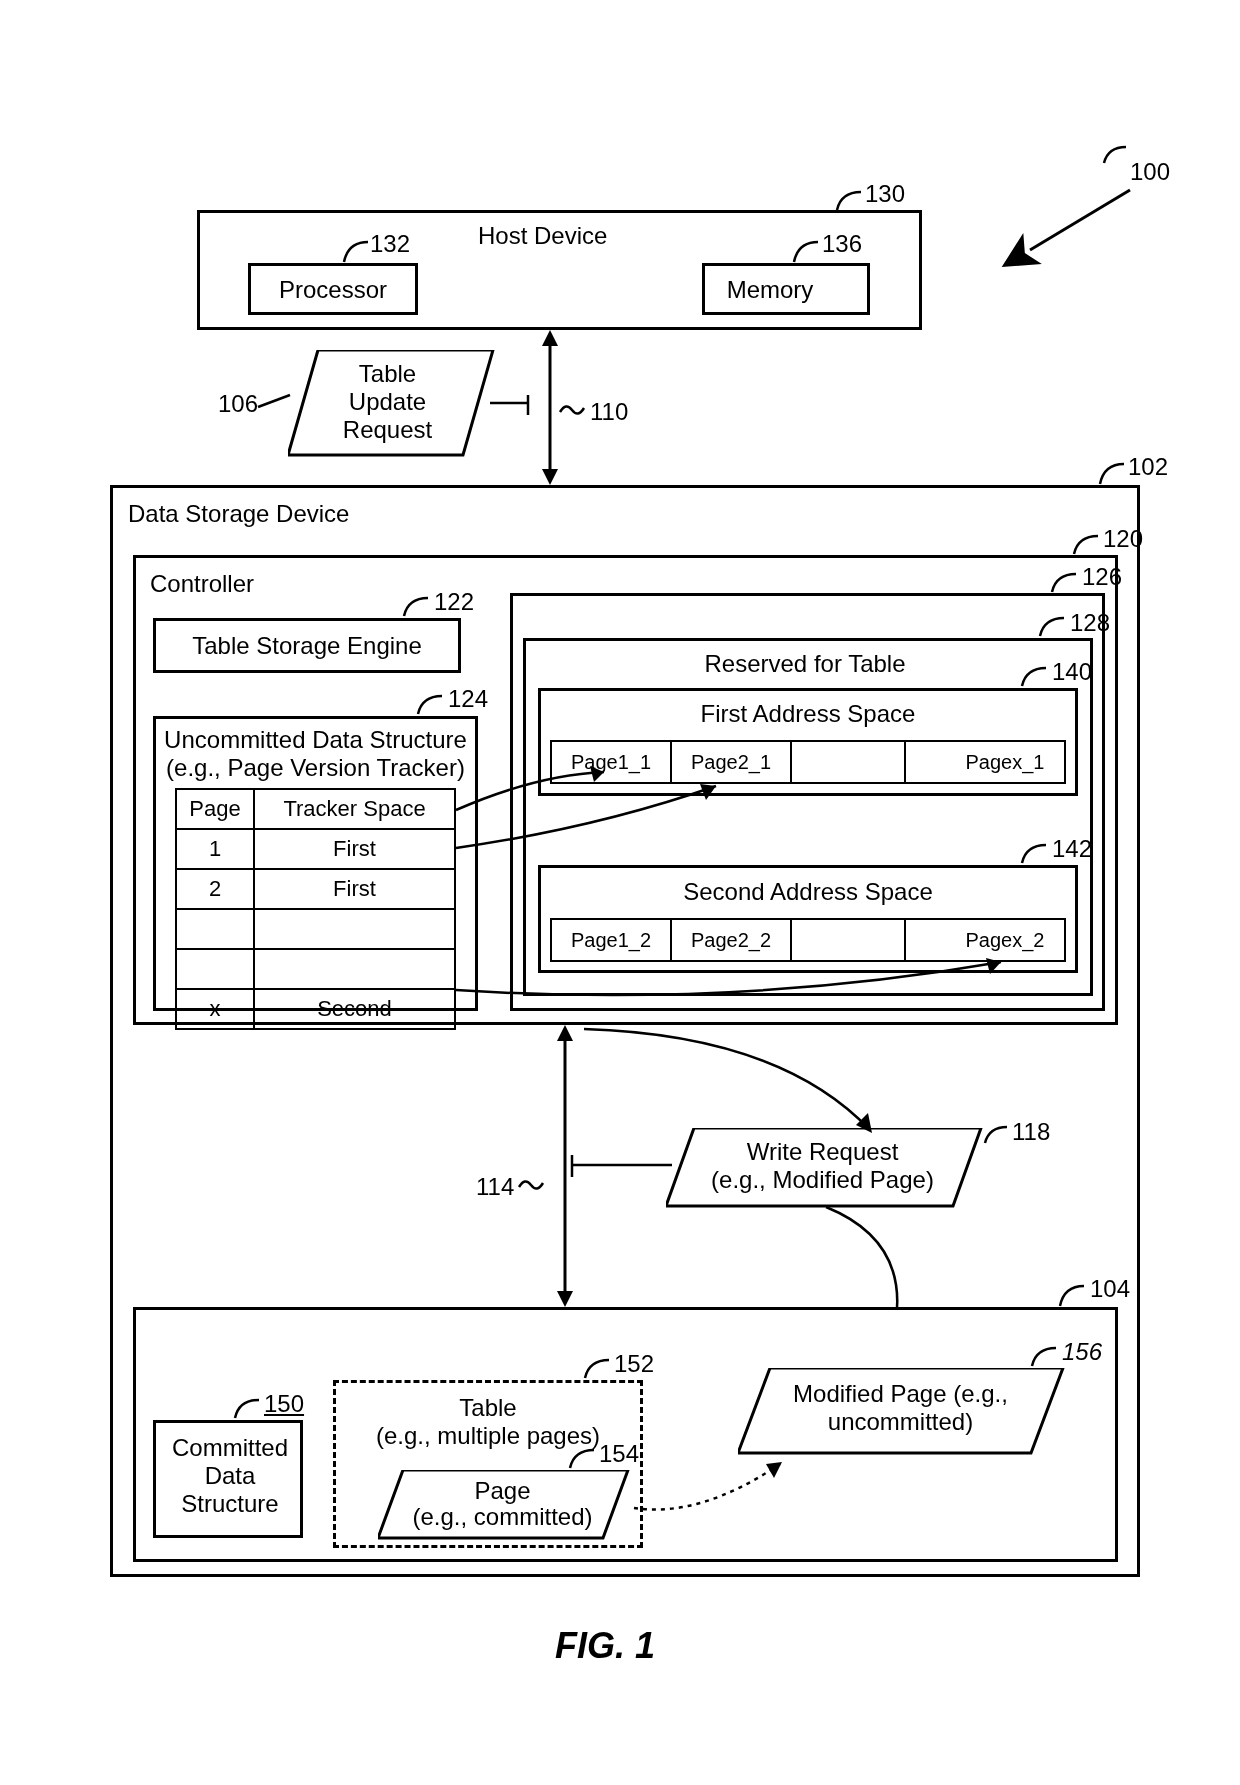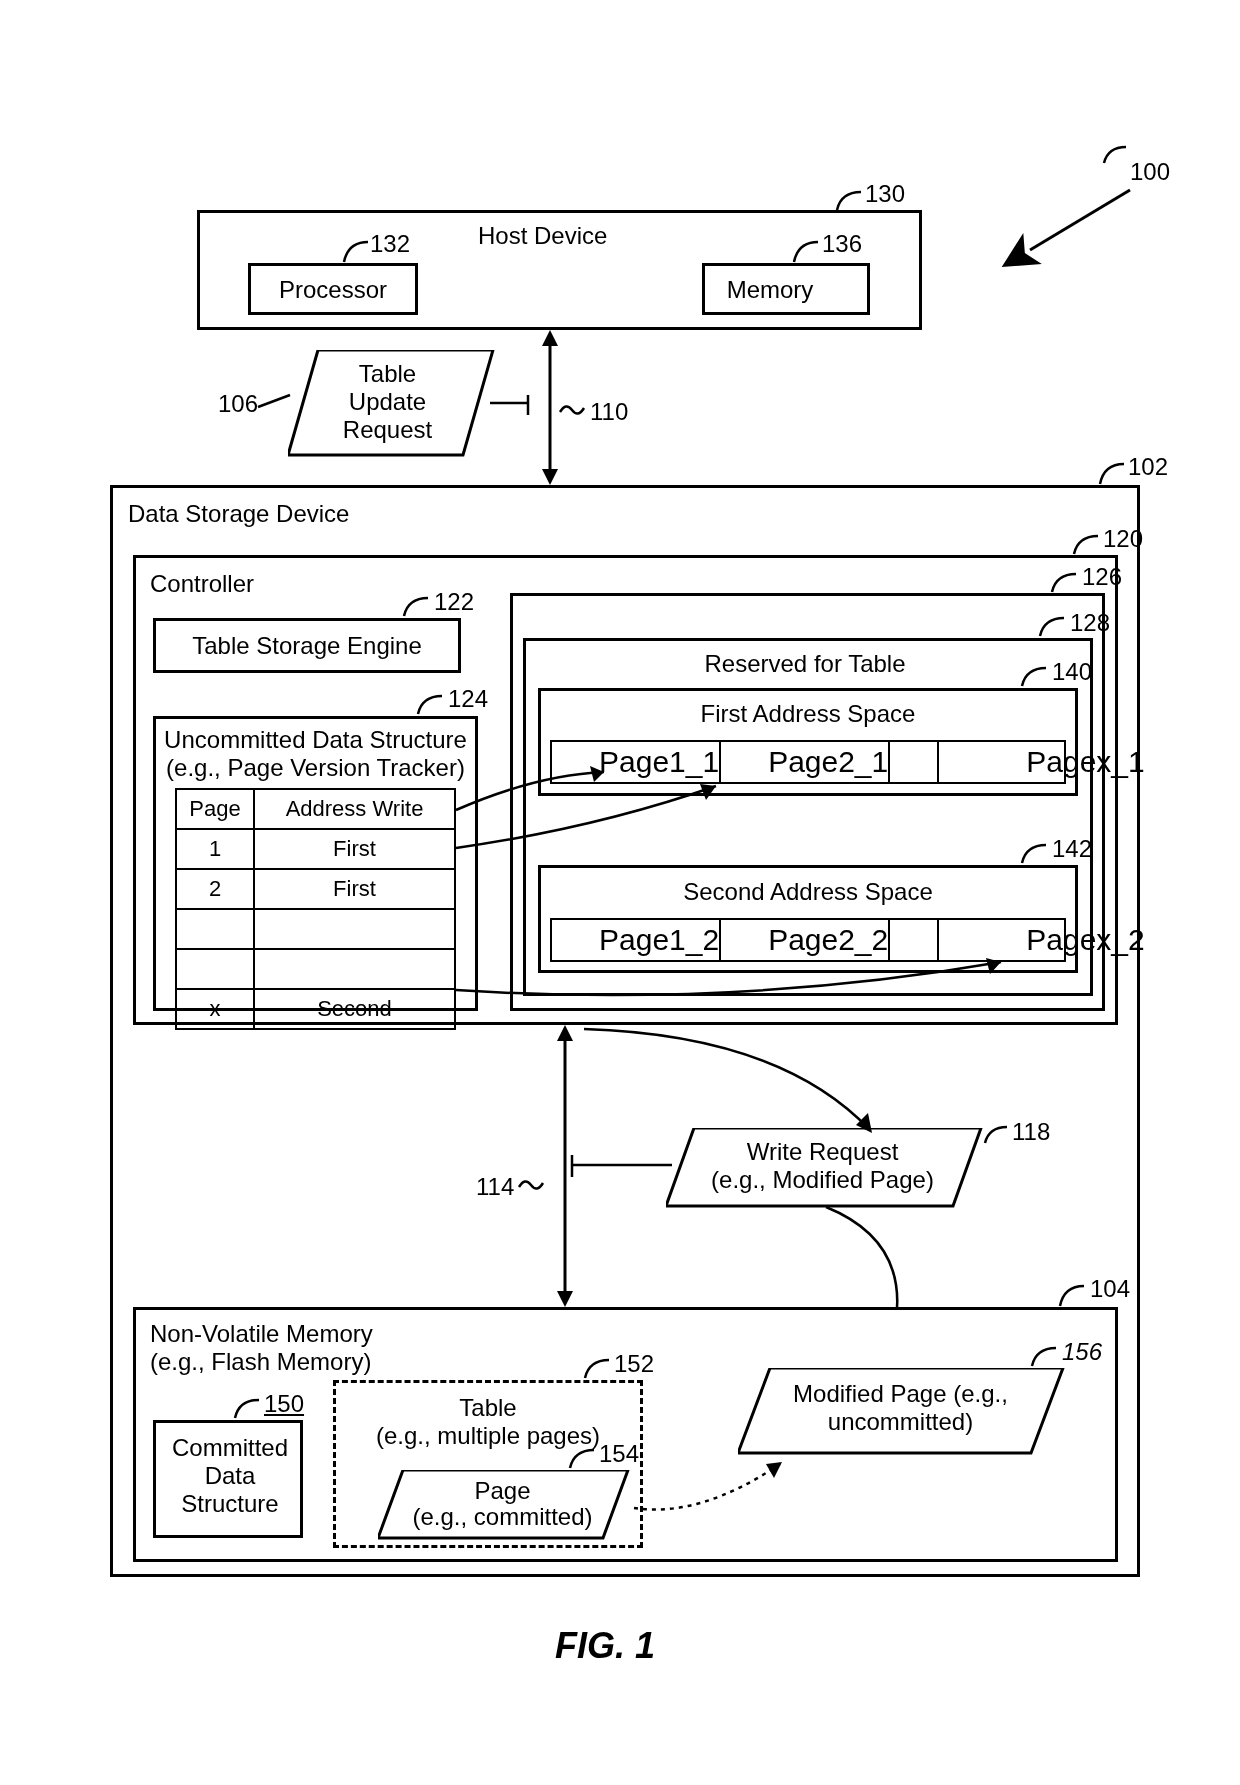--- a/index.html
+++ b/index.html
@@ -57,25 +57,24 @@
     height: 36px;
   }
   .small-cells {
     display: flex;
     width: 100%;
     height: 100%;
     box-sizing: border-box;
   }
   .small-cells > div {
     border-right: 2px solid #000;
-    font-size: 30px;
+    font-size: 20px;
     display: flex;
     align-items: center;
     justify-content: center;
-    margin-left: 47px;
   }
   .small-cells > div:last-child {
     border-right: none;
     padding-left: 40px;
   }
   .fig {
     position: absolute;
     font-size: 36px;
     font-weight: bold;
     font-style: italic;
@@ -189,21 +188,21 @@
 
   <div style="position:absolute; left:175px; top:788px; width:281px; height:218px;">
     <table class="pvt">
       <colgroup>
           <col style="width:78px">
           <col>
         </colgroup>
       <tbody>
           <tr>
         <th>Page</th>
-        <th>Address Write</th>
+        <th>Tracker Space</th>
       </tr>
       <tr>
             <td>1</td>
             <td>First</td>
           </tr>
       <tr>
             <td>2</td>
             <td>First</td>
           </tr>
       <tr>
@@ -309,24 +308,20 @@
     <path d="M2 18 Q 6 2 24 2" stroke="#000" stroke-width="2.5" fill="none"></path>
   </svg>
   <div class="ref" style="left:1012px; top:1118px;">118</div>
 
   <svg class="connector" style="left:820px; top:1205px;" width="160" height="155">
     <path d="M6 2 Q 100 40 70 142" stroke="#000" stroke-width="2.5" fill="none"></path>
     <polygon points="68,145 60,128 80,132" fill="#000"></polygon>
   </svg>
 
   <div class="box" style="left:133px; top:1307px; width:985px; height:255px;"></div>
-  <div class="label" style="left:150px; top:1320px; line-height:28px;">
-    <span>Non-Volatile Memory</span><br>
-    <span>(e.g., Flash Memory)</span>
-  </div>
   <svg class="connector" style="left:1058px; top:1284px;" width="30" height="24">
     <path d="M2 22 Q 6 2 26 2" stroke="#000" stroke-width="2.5" fill="none"></path>
   </svg>
   <div class="ref" style="left:1090px; top:1275px;">104</div>
 
   <div class="box" style="left:153px; top:1420px; width:150px; height:118px;"></div>
   <div class="label multi" style="left:153px; top:1434px; width:154px; line-height:28px;">
     <span>Committed</span><br>
     <span>Data</span><br>
     <span>Structure</span>

